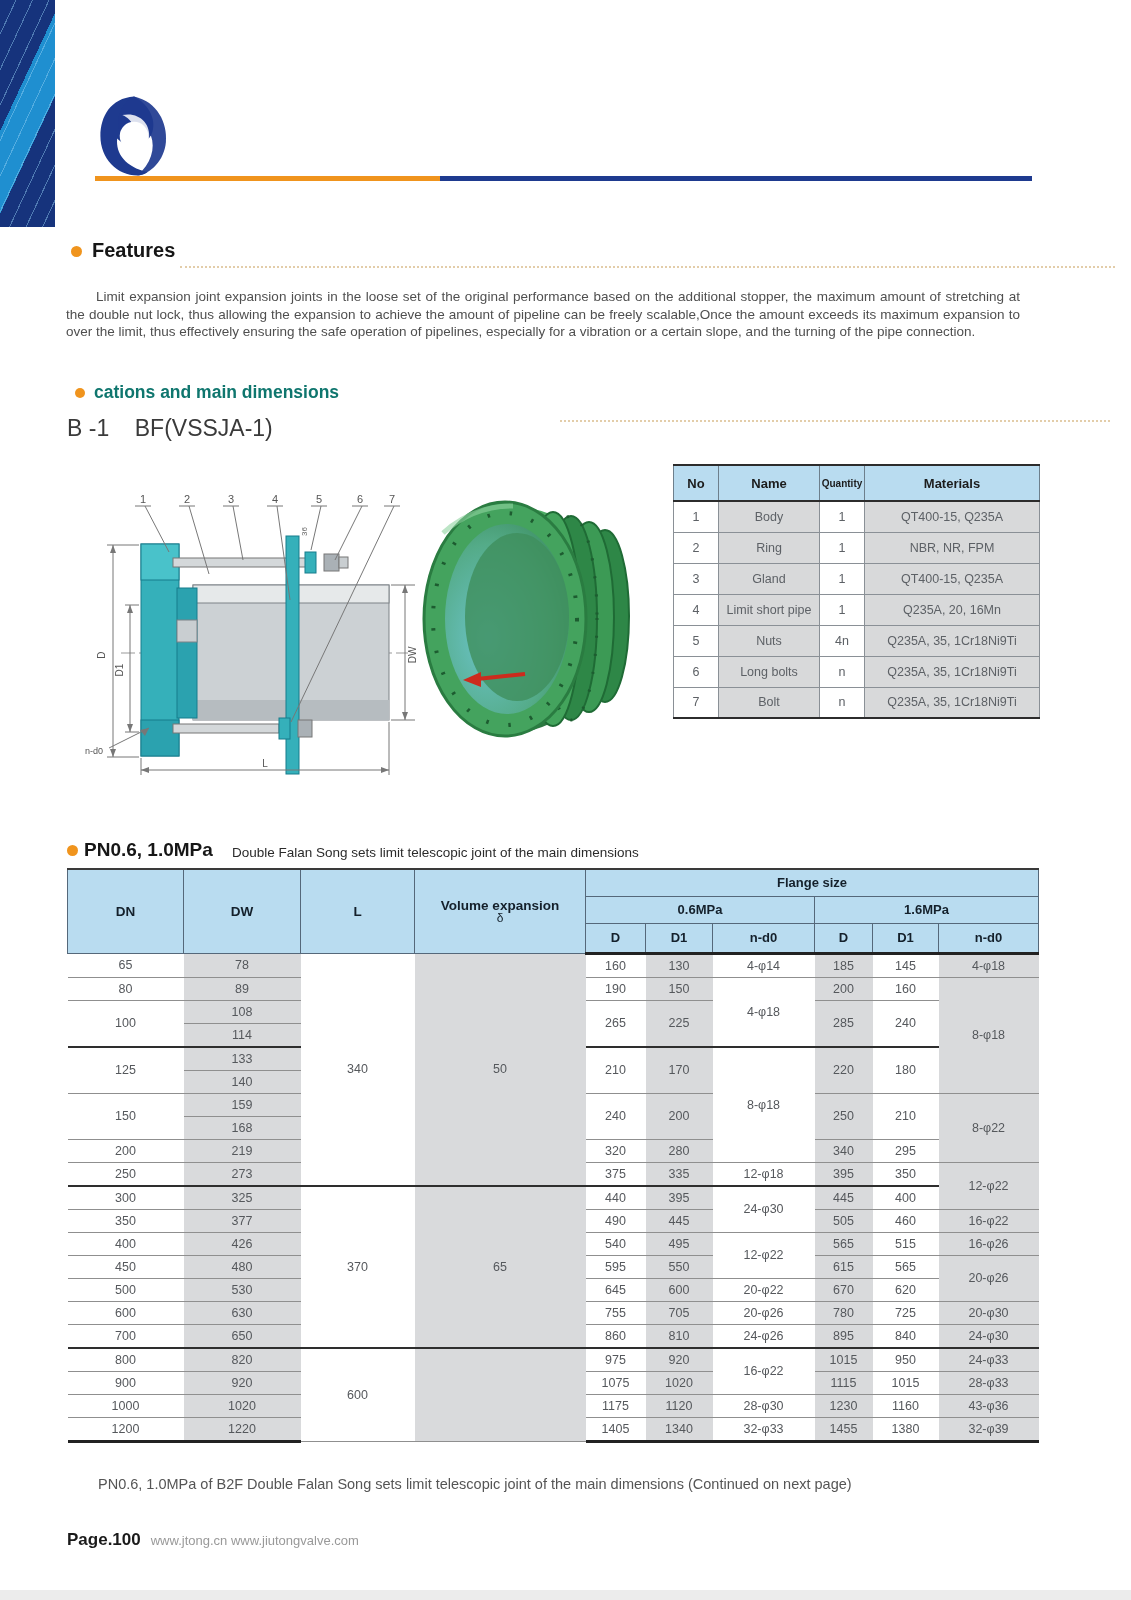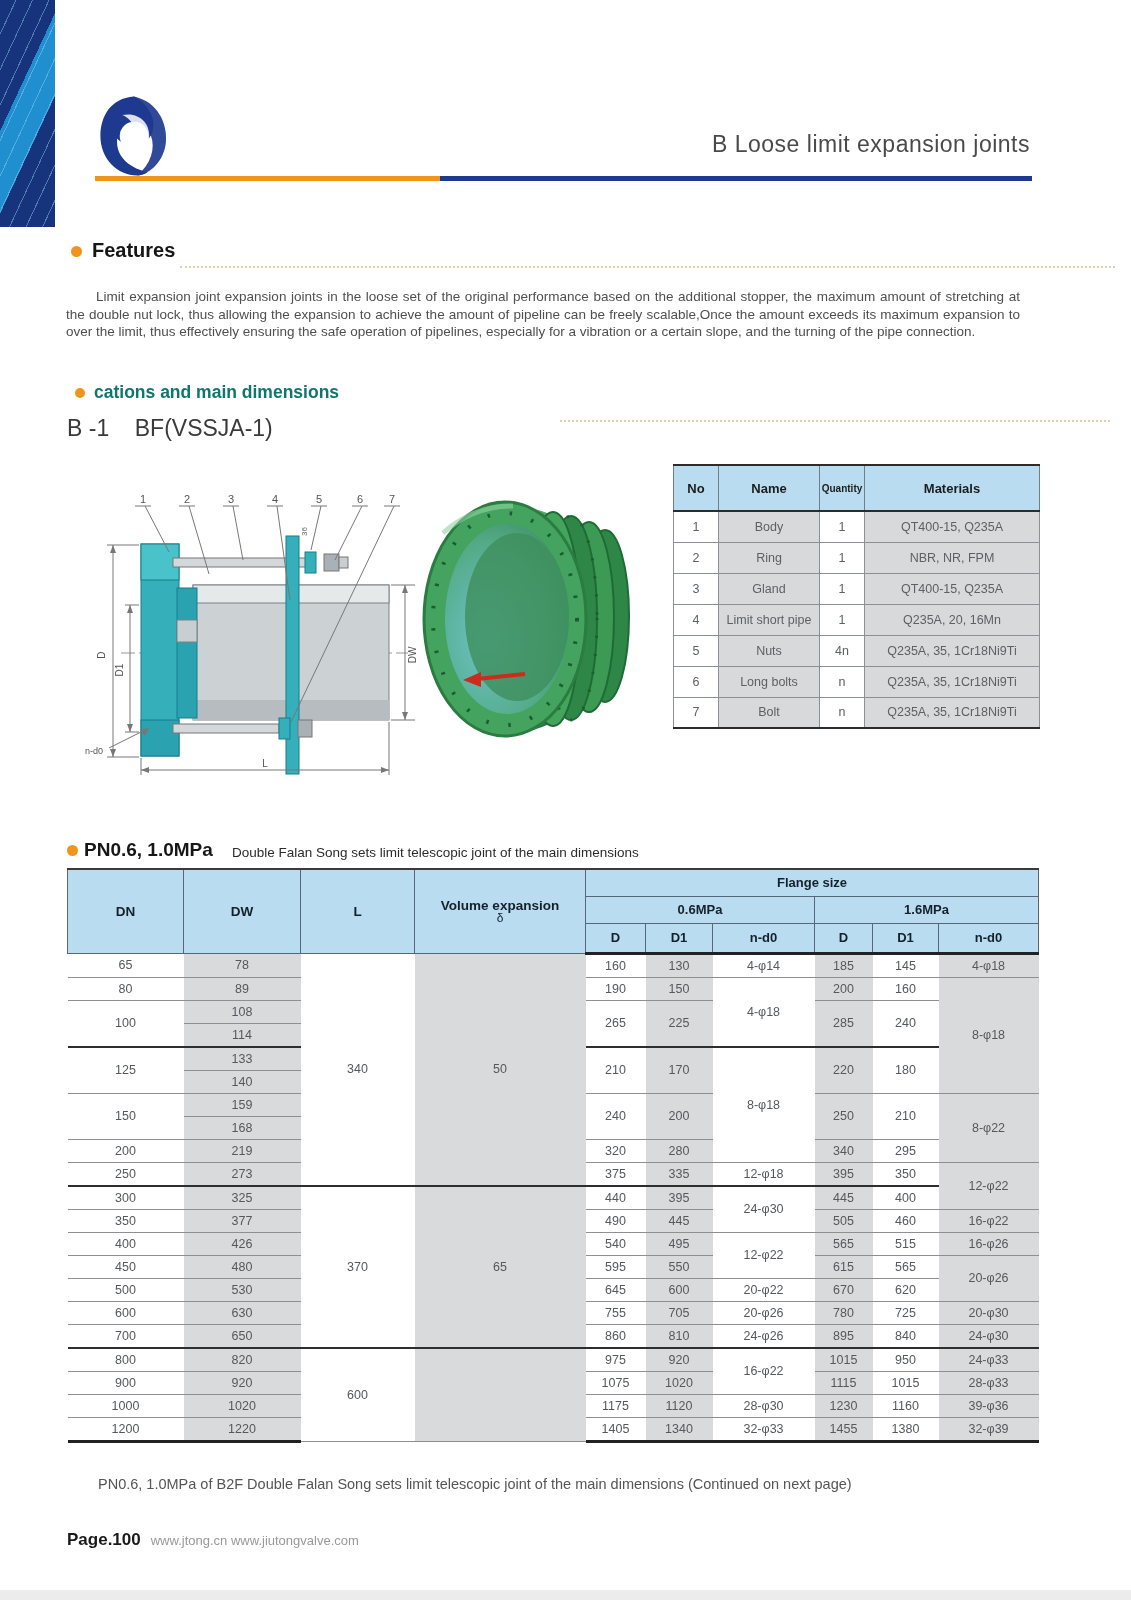--- a/index.html
+++ b/index.html
@@ -31,21 +31,21 @@
   .features-body { position:absolute; left:66px; top:288px; width:954px; font-size:13.5px; line-height:17.5px;
                    color:#4f4f4f; text-align:justify; text-indent:30px; }
 
   .h-cations { position:absolute; left:94px; top:382px; font-size:17.5px; font-weight:bold; color:#0f766e; }
   .h-model { position:absolute; left:67px; top:415px; font-size:23px; color:#3a3a3a; white-space:pre; }
   .dotted2 { position:absolute; left:560px; top:420px; width:550px; border-top:2px dotted #e3cda9; }
 
   
   table.materials { position:absolute; left:673px; top:464px; width:366px; border-collapse:collapse; table-layout:fixed;
                     border-top:2px solid #2c2c2c; border-bottom:2px solid #2c2c2c; }
-  .materials th { background:#b9dcf0; font-size:13px; font-weight:bold; color:#1c1c1c; height:46px;
+  .materials th { background:#b9dcf0; font-size:13px; font-weight:bold; color:#1c1c1c; height:36px;
                   border:1px solid #6d7f8c; border-bottom:2px solid #2c2c2c; }
   .materials th.qty { font-size:10px; }
   .materials td { font-size:12.5px; color:#5d6166; text-align:center; height:31px; border:1px solid #8a9096; }
   .materials td.shade { background:#d8d9da; }
 
   
   .h-dim-main { position:absolute; left:84px; top:839px; font-size:19px; font-weight:bold; color:#161616; }
   .h-dim-sub  { position:absolute; left:232px; top:845px; font-size:13.5px; font-weight:normal; color:#2b2b2b; }
 
   table.dims { position:absolute; left:67px; top:868px; width:971px; border-collapse:collapse; table-layout:fixed;
@@ -80,21 +80,20 @@
 
   <div class="logo">
     <svg viewBox="0 0 100 110">
       <path d="M50,8 C22,10 10,32 10,55 C10,82 30,102 54,102 C60,102 64,100 66,98 C40,92 28,76 30,58 C44,72 66,68 72,50 C77,34 66,16 50,8 Z" fill="#1e3a8f"></path>
       <path d="M50,8 C78,14 90,40 88,62 C86,84 70,100 54,102 C70,88 76,70 70,54 C58,66 38,62 32,46 C28,30 38,14 50,8 Z" fill="#1e3a8f" opacity=".92"></path>
       <ellipse cx="50" cy="55" rx="17" ry="17" fill="#ffffff"></ellipse>
       <path d="M36,30 C56,26 70,40 68,58 C66,74 52,82 40,80 C52,72 56,60 52,48 C48,38 42,32 36,30 Z" fill="#ffffff" opacity=".85"></path>
     </svg>
   </div>
 
-  <div class="page-title">B Loose limit expansion joints</div>
   <div class="rule-orange"></div>
   <div class="rule-navy"></div>
 
   <div class="dot" style="left:71px;top:246px;width:11px;height:11px;"></div>
   <div class="h-features">Features</div>
   <div class="dotted1"></div>
   <div class="features-body">Limit expansion joint expansion joints in the loose set of the original performance based on the additional stopper, the maximum amount of stretching at the double nut lock, thus allowing the expansion to achieve the amount of pipeline can be freely scalable,Once the amount exceeds its maximum expansion to over the limit, thus effectively ensuring the safe operation of pipelines, especially for a vibration or a certain slope, and the turning of the pipe connection.</div>
 
   <div class="dot" style="left:75px;top:388px;width:10px;height:10px;"></div>
   <div class="h-cations">cations and main dimensions</div>
@@ -481,21 +480,21 @@
           <td class="shade">28-φ33</td>
         </tr>
         <tr>
           <td>1000</td>
           <td class="shade">1020</td>
           <td>1175</td>
           <td class="shade">1120</td>
           <td>28-φ30</td>
           <td class="shade">1230</td>
           <td>1160</td>
-          <td class="shade">39-φ36</td>
+          <td class="shade">43-φ36</td>
         </tr>
         <tr class="last">
           <td>1200</td>
           <td class="shade">1220</td>
           <td>1405</td>
           <td class="shade">1340</td>
           <td>32-φ33</td>
           <td class="shade">1455</td>
           <td>1380</td>
           <td class="shade">32-φ39</td>

